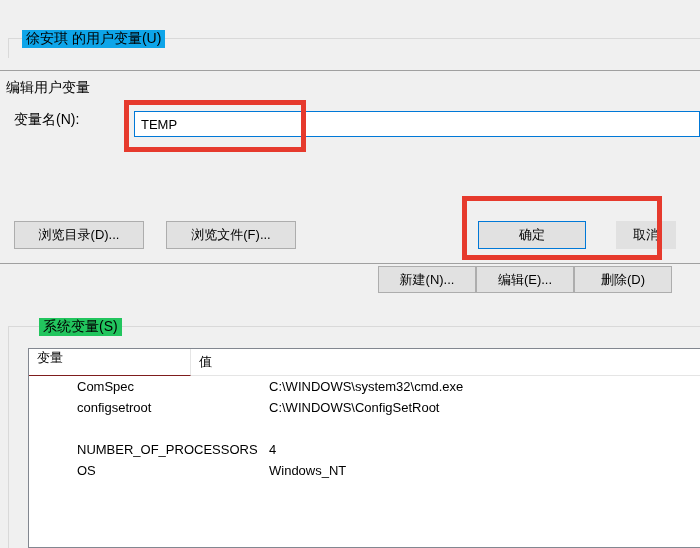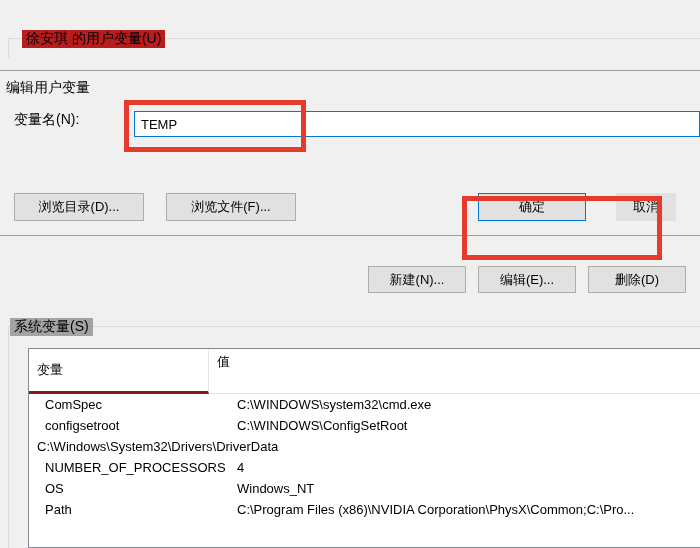--- a/index.html
+++ b/index.html
@@ -12,81 +12,81 @@
     color: #000;
     background: #f0f0f0;
   }
 
   
   .underlying { position:absolute; inset:0; background:#f0f0f0; }
 
   .user-group-label {
     position:absolute;
     left:22px; top:30px;
-    background:#b91c1c;
+    background:#0ea5e9;
     padding:0 4px;
     font-size:14px;
   }
   .user-group-border {
     position:absolute;
     left:8px; top:38px; right:-20px; height:20px;
     border:1px solid #d9d9d9;
     border-bottom:none;
   }
 
   .user-btn-row {
     position:absolute;
-    left:368px; top:266px; right:0;
-    display:flex; gap:12px;
+    left:378px; top:266px; right:0;
+    display:flex; 
   }
   .std-btn {
     height:27px; width:98px;
     background:#e1e1e1;
     border:1px solid #adadad;
     font-size:13px;
     font-family:inherit;
     cursor:pointer;
   }
 
   
   .sys-group-label {
     position:absolute;
-    left:10px; top:318px;
-    background:#a3a3a3; padding:0 4px;
+    left:39px; top:318px;
+    background:#22c55e; padding:0 4px;
     font-size:14px;
   }
   .sys-group-border {
     position:absolute;
     left:8px; top:326px; right:-20px; bottom:-20px;
     border:1px solid #d9d9d9;
   }
 
   .sys-list {
     position:absolute;
     left:28px; top:348px; right:-1px; bottom:0;
     border:1px solid #828790;
     background:#fff;
     overflow:hidden;
   }
   .sys-list-header {
     display:flex;
     background:#fff;
     font-size:13px;
   }
-  .sys-col-var   { width:180px; padding:12px 8px; border-right:1px solid #e5e5e5; border-bottom:3px solid #7f1d1d;}
+  .sys-col-var   { width:162px; padding:0 8px; border-right:1px solid #e5e5e5; border-bottom:1px solid #7f1d1d;}
   .sys-col-val   { flex:1;       padding:4px 8px;  border-bottom:1px solid #e5e5e5;}
   .sys-list-body { }
   .sys-row { display:flex; font-size:13px; height:21px; align-items:center;}
-  .sys-row > div:first-child { width:200px; padding:0 16px; white-space:nowrap; overflow:hidden;}
+  .sys-row > div:first-child { width:200px; padding:0 16px; white-space:nowrap; overflow:hidden;margin-left:32px;}
   .sys-row > div:last-child  { flex:1;       padding:0 8px; white-space:nowrap; overflow:hidden; text-overflow:ellipsis;}
 
   
   .dlg {
     position:absolute;
-    left:0; top:70px; right:0; height:166px;
+    left:0; top:70px; right:0; height:194px;
     background:#f0f0f0;
     border-top:1px solid #a0a0a0;
     border-bottom:1px solid #a0a0a0;
   }
   .dlg-title {
     padding:8px 6px 14px 6px;
     font-size:14px;
   }
   .dlg-field-row {
     display:flex; align-items:flex-start;
@@ -150,33 +150,28 @@
     <div class="sys-list-body" id="sys-list-body">
         <div class="sys-row">
           <div>ComSpec</div>
           <div>C:\WINDOWS\system32\cmd.exe</div>
         </div>
         <div class="sys-row">
           <div>configsetroot</div>
           <div>C:\WINDOWS\ConfigSetRoot</div>
         </div>
         <div class="sys-row">
-          <div>C:\Windows\System32\Drivers\DriverData</div>
         </div>
         <div class="sys-row">
           <div>NUMBER_OF_PROCESSORS</div>
           <div>4</div>
         </div>
         <div class="sys-row">
           <div>OS</div>
           <div>Windows_NT</div>
-        </div>
-        <div class="sys-row">
-          <div>Path</div>
-          <div>C:\Program Files (x86)\NVIDIA Corporation\PhysX\Common;C:\Pro...</div>
         </div>
       </div>
   </div>
 
 </div>
 
 <div class="dlg">
   <div class="dlg-title">编辑用户变量</div>
 
   <div class="dlg-field-row">

